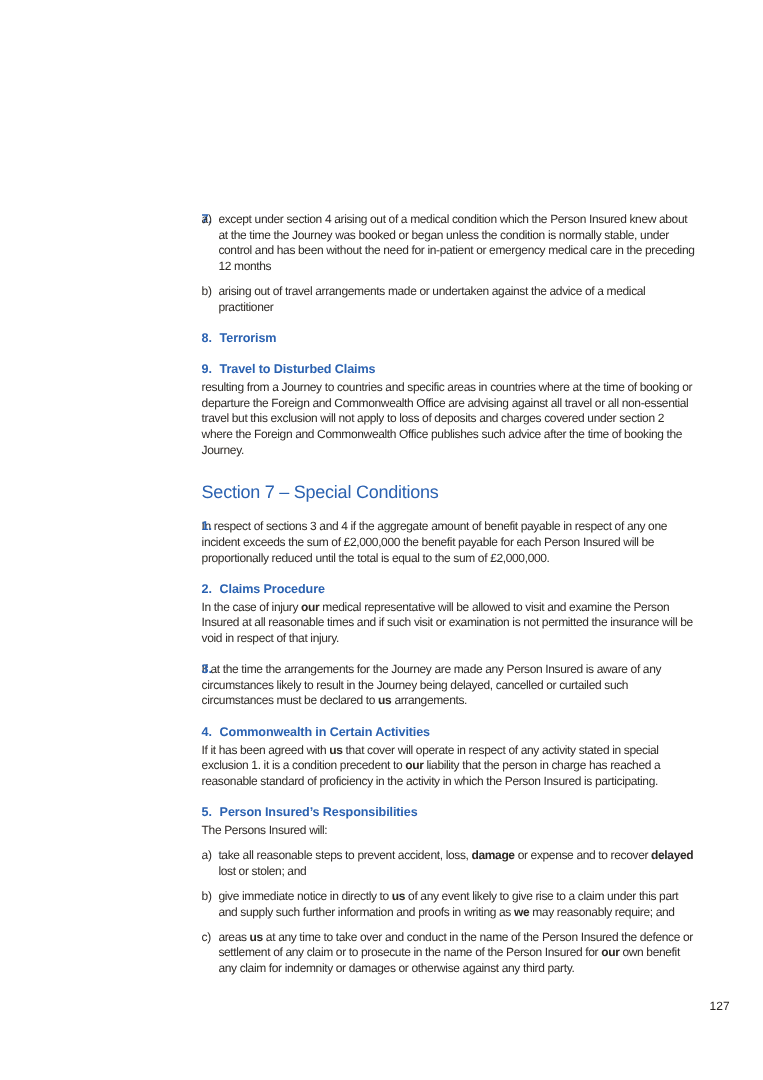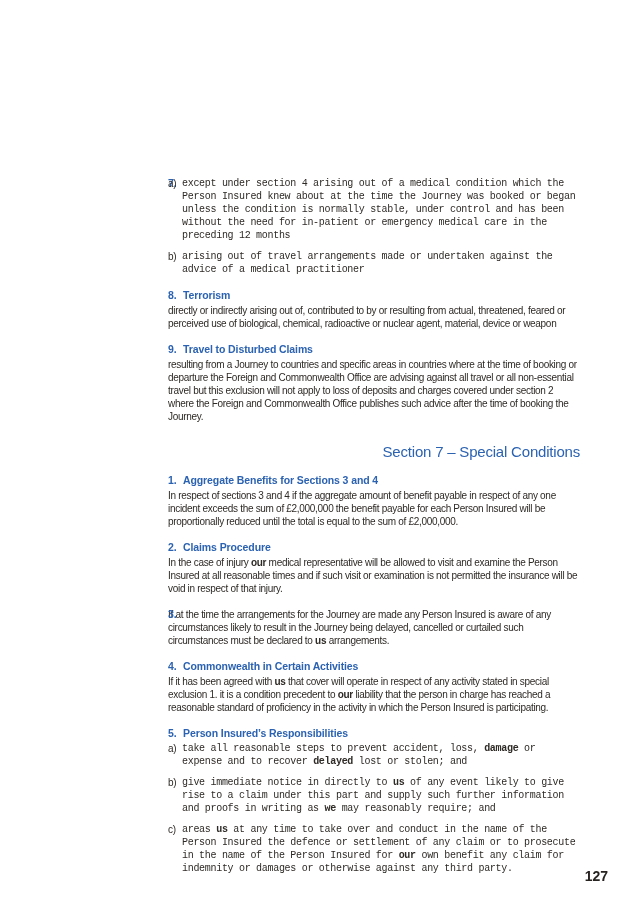--- a/index.html
+++ b/index.html
@@ -30,35 +30,34 @@
     font-size: 10.5px; line-height: 13px;
     font-weight: bold;
     color: #2b62b1;
     letter-spacing: -0.1px;
   }
   .nh-num { position: absolute; left: 0; top: 0; }
   .para { margin: 2px 0 0 0; }
   .li { position: relative; padding-left: 14px; margin-top: 8px; }
   .nh + .li { margin-top: 2px; }
   .li-label { position: absolute; left: 0; top: 0; }
-  .li-text { margin: 0; font-family: Liberation Mono, monospace; }
+  .li-text { margin: 0; }
   .section-title {
     margin: 19px 0 13px 0;
     font-size: 15px; line-height: 19px;
     font-weight: normal;
     color: #2b62b1;
     letter-spacing: -0.2px;
-    text-align: right;
   }
   .b { font-weight: bold; }
   .page-number {
     position: absolute;
-    right: 28px; top: 871px;
-    font-size: 14px; line-height: 11px;
-    font-weight: bold;
+    right: 28px; top: 834px;
+    font-size: 10px; line-height: 11px;
+    font-weight: normal;
     color: #262320;
   }
 </style>
 </head>
 <body>
 
 <div class="page">
   <div class="content">
 
     <section class="block">
@@ -73,37 +72,35 @@
         <span class="li-label">b)</span>
         <p class="li-text"><span>arising out of travel arrangements made or undertaken against the advice of a medical practitioner</span></p>
       </div>
     </section>
 
     <section class="block">
       <h3 class="nh">
         <span class="nh-num">8.</span>
         <span class="nh-title">Terrorism</span>
       </h3>
-      <p class="para"><span>directly or indirectly arising out of, contributed to by or resulting from actual, threatened, feared or perceived use of biological, chemical, radioactive or nuclear agent, material, device or weapon</span></p>
     </section>
 
     <section class="block">
       <h3 class="nh">
         <span class="nh-num">9.</span>
         <span class="nh-title">Travel to Disturbed Claims</span>
       </h3>
       <p class="para"><span>resulting from a Journey to countries and specific areas in countries where at the time of booking or departure the Foreign and Commonwealth Office are advising against all travel or all non-essential travel but this exclusion will not apply to loss of deposits and charges covered under section 2 where the Foreign and Commonwealth Office publishes such advice after the time of booking the Journey.</span></p>
     </section>
 
     <h2 class="section-title">Section 7 – Special Conditions</h2>
 
     <section class="block">
       <h3 class="nh">
         <span class="nh-num">1.</span>
-        <span class="nh-title">Aggregate Benefits for Sections 3 and 4</span>
       </h3>
       <p class="para"><span>In respect of sections 3 and 4 if the aggregate amount of benefit payable in respect of any one incident exceeds the sum of £2,000,000 the benefit payable for each Person Insured will be proportionally reduced until the total is equal to the sum of £2,000,000.</span></p>
     </section>
 
     <section class="block">
       <h3 class="nh">
         <span class="nh-num">2.</span>
         <span class="nh-title">Claims Procedure</span>
       </h3>
       <p class="para"><span>In the case of injury </span><span class="b">our</span><span> medical representative will be allowed to visit and examine the Person Insured at all reasonable times and if such visit or examination is not permitted the insurance will be void in respect of that injury.</span></p>
@@ -122,20 +119,21 @@
         <span class="nh-title">Commonwealth in Certain Activities</span>
       </h3>
       <p class="para"><span>If it has been agreed with </span><span class="b">us</span><span> that cover will operate in respect of any activity stated in special exclusion 1. it is a condition precedent to </span><span class="b">our</span><span> liability that the person in charge has reached a reasonable standard of proficiency in the activity in which the Person Insured is participating.</span></p>
     </section>
 
     <section class="block">
       <h3 class="nh">
         <span class="nh-num">5.</span>
         <span class="nh-title">Person Insured’s Responsibilities</span>
       </h3>
+      <p class="para">The Persons Insured will:</p>
       <div class="li">
         <span class="li-label">a)</span>
         <p class="li-text"><span>take all reasonable steps to prevent accident, loss, </span><span class="b">damage</span><span> or expense and to recover </span><span class="b">delayed</span><span> lost or stolen; and</span></p>
       </div>
       <div class="li">
         <span class="li-label">b)</span>
         <p class="li-text"><span>give immediate notice in directly to </span><span class="b">us</span><span> of any event likely to give rise to a claim under this part and supply such further information and proofs in writing as </span><span class="b">we</span><span> may reasonably require; and</span></p>
       </div>
       <div class="li">
         <span class="li-label">c)</span>

